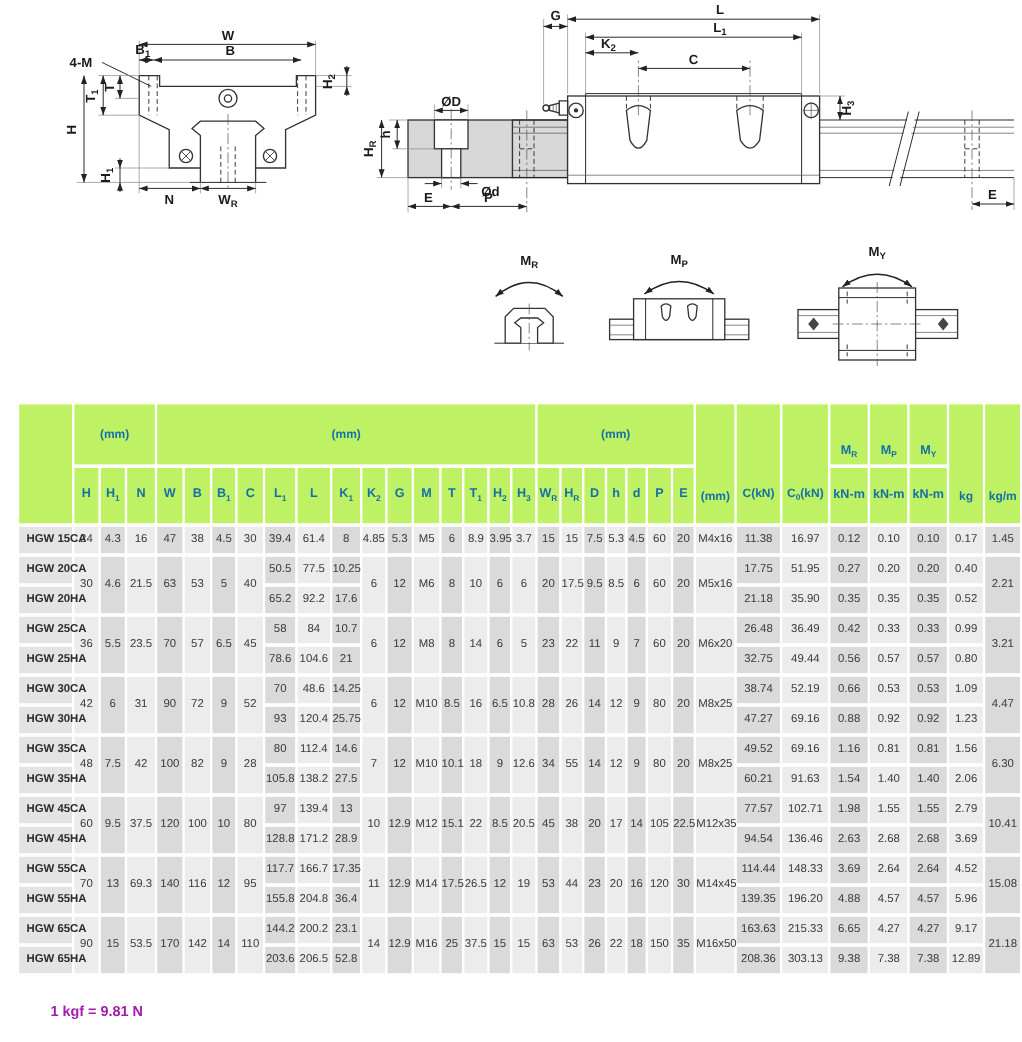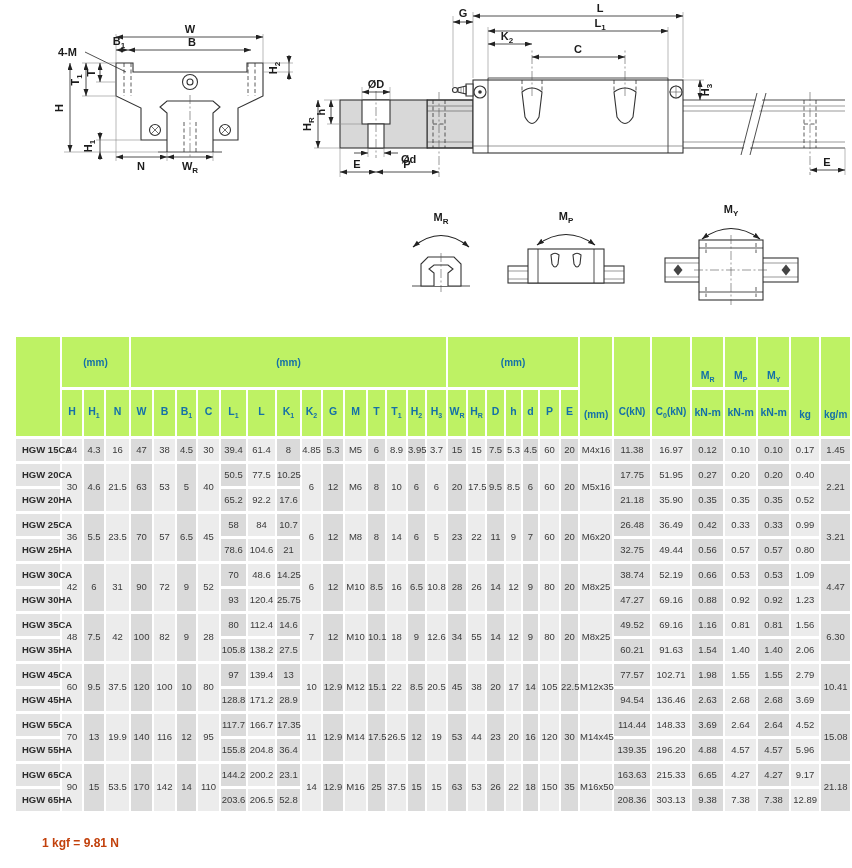--- a/index.html
+++ b/index.html
@@ -31,21 +31,21 @@
   th.hg{font-size:10px;vertical-align:middle;}
   th.hb{vertical-align:bottom;padding-bottom:16px;font-size:10px;}
   th.hmom{vertical-align:bottom;padding-bottom:3px;font-size:10.5px;}
   th.hc{font-size:10.5px;}
   th sub{font-size:7px;}
   tbody tr{height:22px;}
   td.td-lt{background:#ececec;}
   td.td-dk{background:#dadada;}
   td.md{background:#e3e3e3;text-align:left;padding-left:6px;font-weight:bold;
         color:#2b2b2b;font-size:9.5px;}
-  #note{position:absolute;left:42px;top:836px;font:bold 12px "Liberation Sans",sans-serif;color:#c2410c;}
+  #note{position:absolute;left:42px;top:836px;font:bold 12px "Liberation Sans",sans-serif;color:#a21caf;}
 </style>
 </head>
 <body>
 
 <div id="page">
 
 <svg id="draw" width="852" height="332" viewBox="0 0 852 332">
   <defs>
     <marker id="ah" orient="auto-start-reverse" markerUnits="userSpaceOnUse" markerWidth="8" markerHeight="6" refX="7" refY="2.5">
       <path d="M0,0 L7,2.5 L0,5 Z" fill="#222"></path>
@@ -576,21 +576,21 @@
             <td class="td-lt">136.46</td>
             <td class="td-dk">2.63</td>
             <td class="td-lt">2.68</td>
             <td class="td-dk">2.68</td>
             <td class="td-lt">3.69</td>
           </tr>
           <tr>
             <td class="md">HGW 55CA</td>
             <td class="td-lt" rowspan="2">70</td>
             <td class="td-dk" rowspan="2">13</td>
-            <td class="td-lt" rowspan="2">19.9</td>
+            <td class="td-lt" rowspan="2">69.3</td>
             <td class="td-dk" rowspan="2">140</td>
             <td class="td-lt" rowspan="2">116</td>
             <td class="td-dk" rowspan="2">12</td>
             <td class="td-lt" rowspan="2">95</td>
             <td class="td-dk">117.7</td>
             <td class="td-lt">166.7</td>
             <td class="td-dk">17.35</td>
             <td class="td-lt" rowspan="2">11</td>
             <td class="td-dk" rowspan="2">12.9</td>
             <td class="td-lt" rowspan="2">M14</td>

